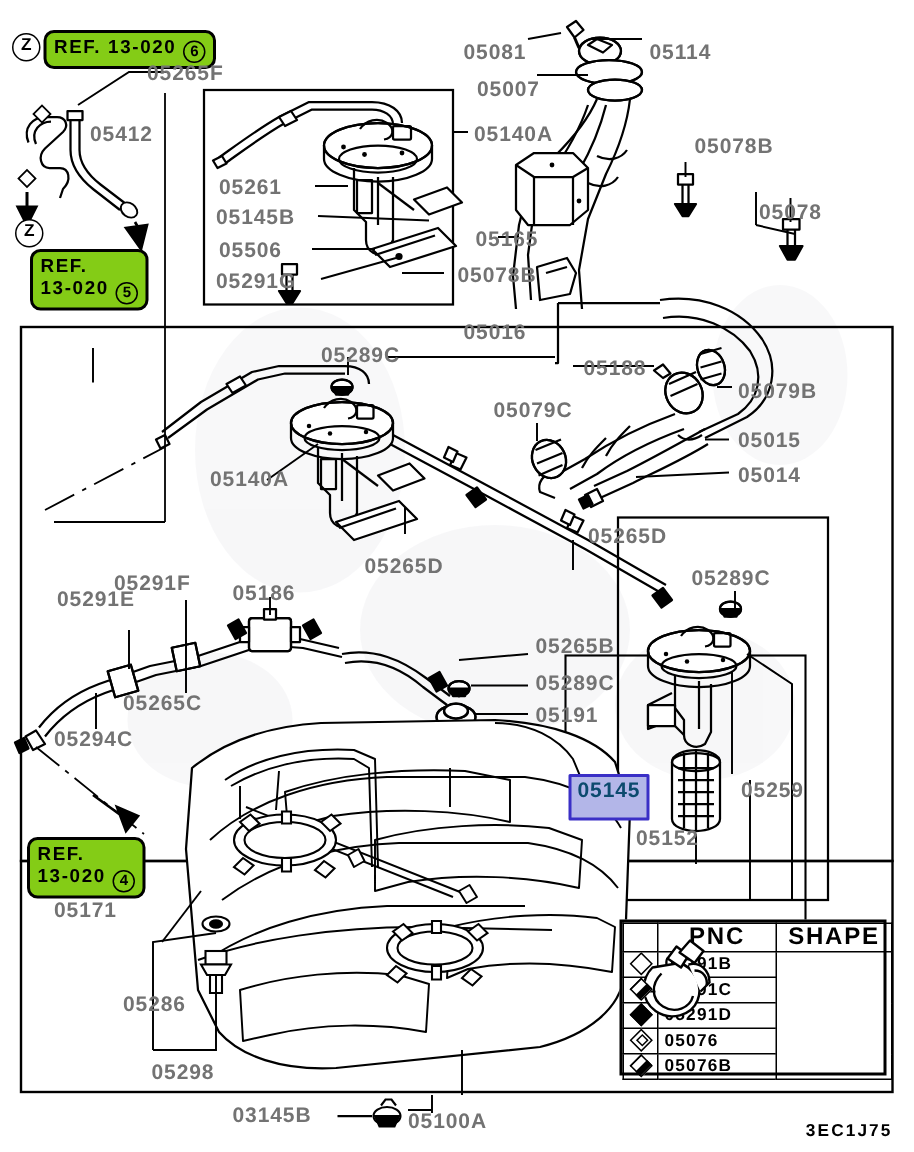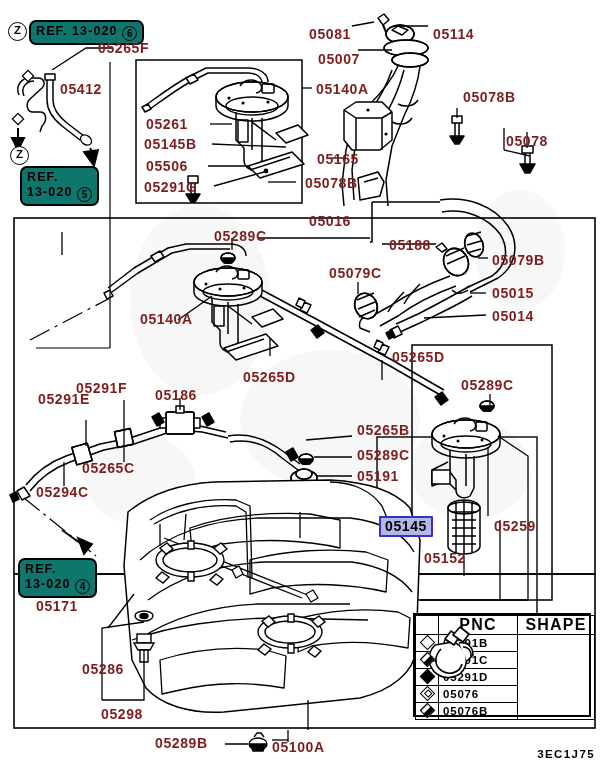--- a/index.html
+++ b/index.html
@@ -13,37 +13,37 @@
   #sheet{position:absolute;inset:0;width:609px;height:768px;}
   
   .lbl{
     position:absolute;
     font-family:"Liberation Sans", sans-serif;
     font-size:14px;
     font-weight:bold;
     letter-spacing:0.6px;
     white-space:nowrap;
     line-height:1;
-    color:#7f1d1d;
+    color:#737373;
   }
   .lbl.hl{
     background:#b3b6e8;
     border:2px solid #3a2fc6;
-    color:#000000;
-    padding:1px 4px 2px 4px;
+    color:#0c4a6e;
+    padding:1px 4px 12px 4px;
     margin-left:-5px;
     margin-top:-3px;
     border-radius:1px;
   }
   
   .refbox{
     position:absolute;
     border:2px solid #000;
     border-radius:7px;
-    background:#0f766e;
+    background:#84cc16;
     font-size:12.5px;
     font-weight:bold;
     letter-spacing:1.1px;
     padding:2px 5px;
     line-height:1.18;
     white-space:nowrap;
   }
   .refbox .r2{display:block;}
   .circnum{
     display:inline-block;width:13px;height:13px;line-height:13px;
@@ -530,21 +530,21 @@
 <div class="lbl" style="left:357px;top:423px;">05265B</div>
 <div class="lbl" style="left:357px;top:448px;">05289C</div>
 <div class="lbl" style="left:357px;top:469px;">05191</div>
 <div class="lbl hl" style="left:384px;top:519px;">05145</div>
 <div class="lbl" style="left:494px;top:519px;">05259</div>
 <div class="lbl" style="left:424px;top:551px;">05152</div>
 
 <div class="lbl" style="left:36px;top:599px;">05171</div>
 <div class="lbl" style="left:82px;top:662px;">05286</div>
 <div class="lbl" style="left:101px;top:707px;">05298</div>
-<div class="lbl" style="left:155px;top:736px;">05289B</div>
+<div class="lbl" style="left:155px;top:736px;">03145B</div>
 <div class="lbl" style="left:272px;top:740px;">05100A</div>
 
 <div id="legend">
   <table>
     <thead>
       <tr>
         <th class="c-sym"></th>
         <th class="c-pnc" style="text-align:center !important;padding-left:0 !important;">PNC</th>
         <th class="c-shape" rowspan="1">SHAPE</th>
       </tr>

